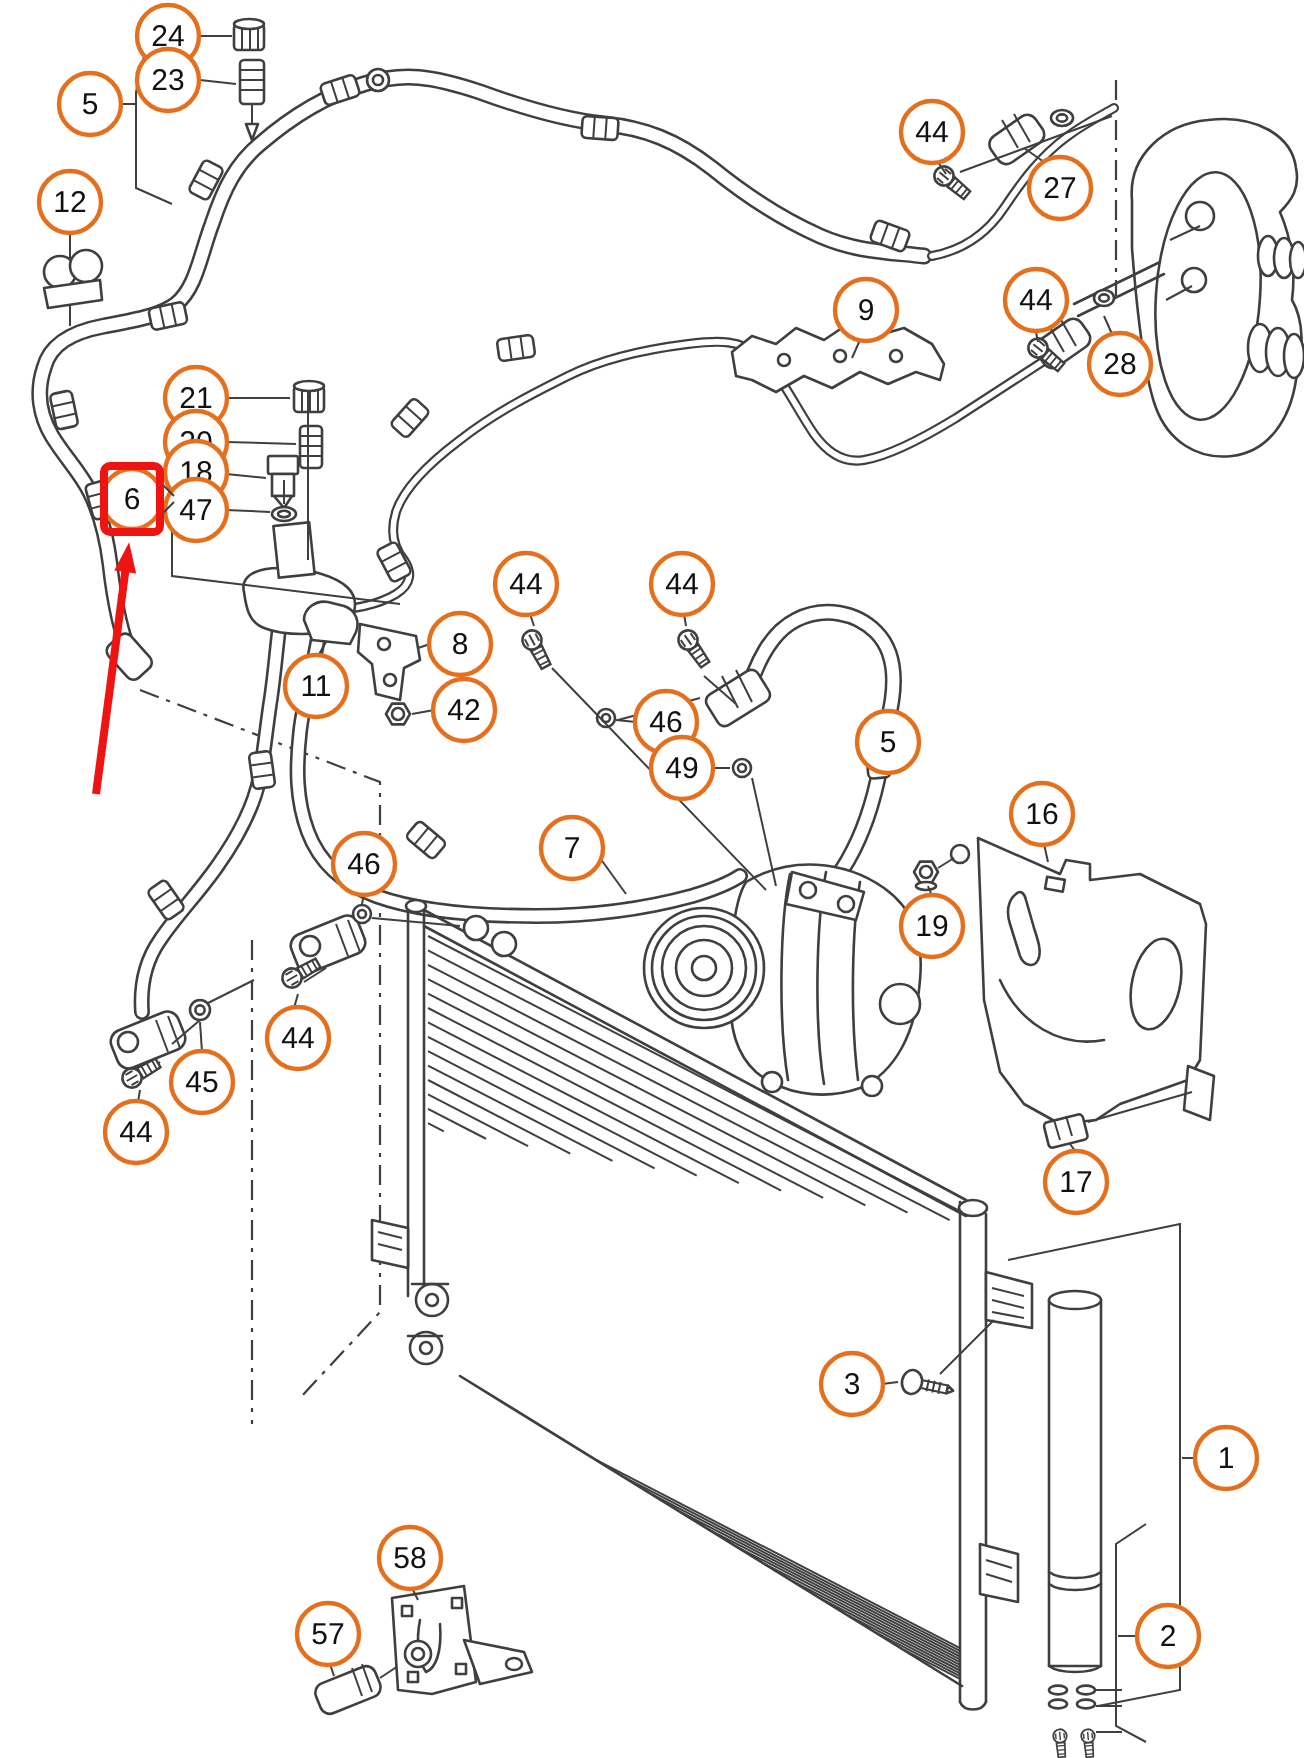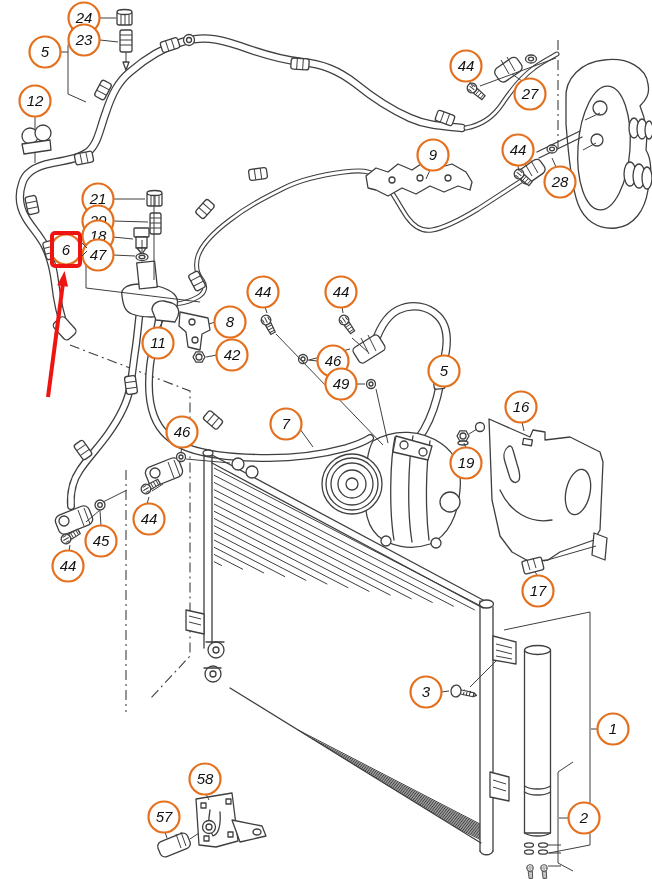--- a/index.html
+++ b/index.html
@@ -1,17 +1,17 @@
 <!DOCTYPE html>
 <html><head>
 <meta charset="utf-8">
 <style>
   html,body{margin:0;padding:0;background:#fff;}
   .stage{position:relative;width:652px;height:879px;background:#ffffff;overflow:hidden;
-         font-family:"Liberation Sans","DejaVu Sans",sans-serif;font-style:italic;}
+         font-family:"Liberation Sans","DejaVu Sans",sans-serif;}
   svg{position:absolute;left:0;top:0;}
   .art{stroke:#3f3f3f;fill:none;stroke-width:1.3;stroke-linecap:round;stroke-linejoin:round;}
   .artw{stroke:#3f3f3f;fill:#ffffff;stroke-width:1.3;stroke-linejoin:round;}
   .thin{stroke:#3f3f3f;fill:none;stroke-width:1;}
   .dash{stroke:#3f3f3f;fill:none;stroke-width:1.1;stroke-dasharray:10 4 2 4;}
   .callout-circle{fill:#ffffff;stroke-width:2.2;}
   .callout-text{font-family:"Liberation Sans","DejaVu Sans",sans-serif;font-size:15px;fill:#111;}
   .leader{stroke:#3f3f3f;stroke-width:1;fill:none;}
 </style>
 </head>

